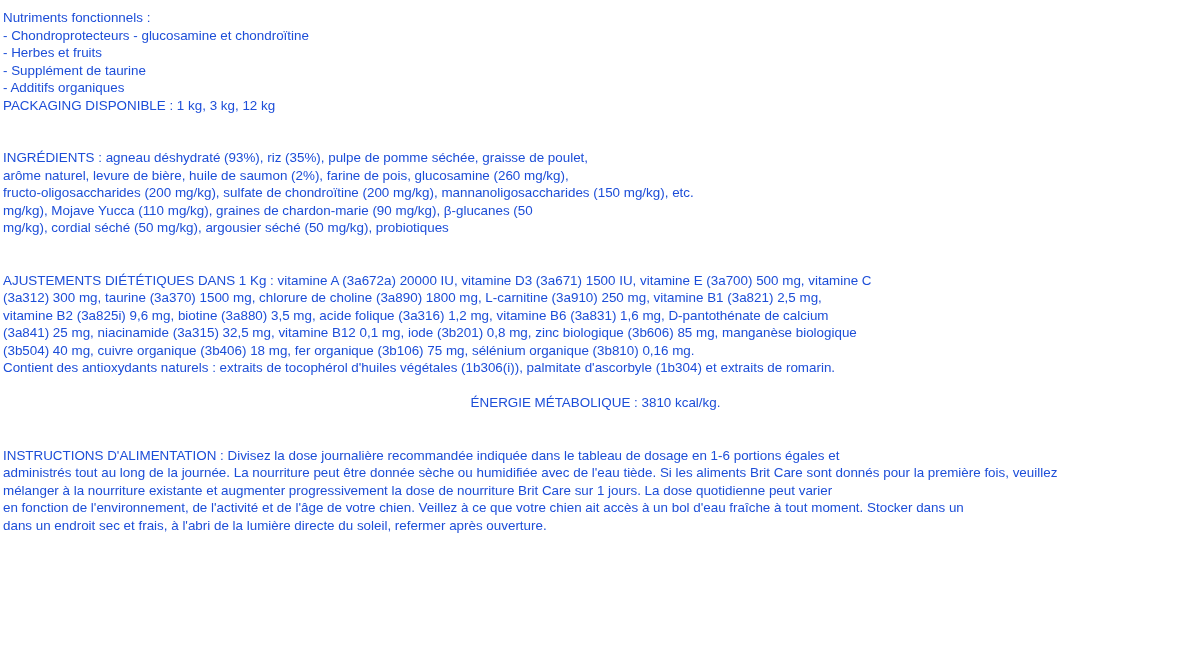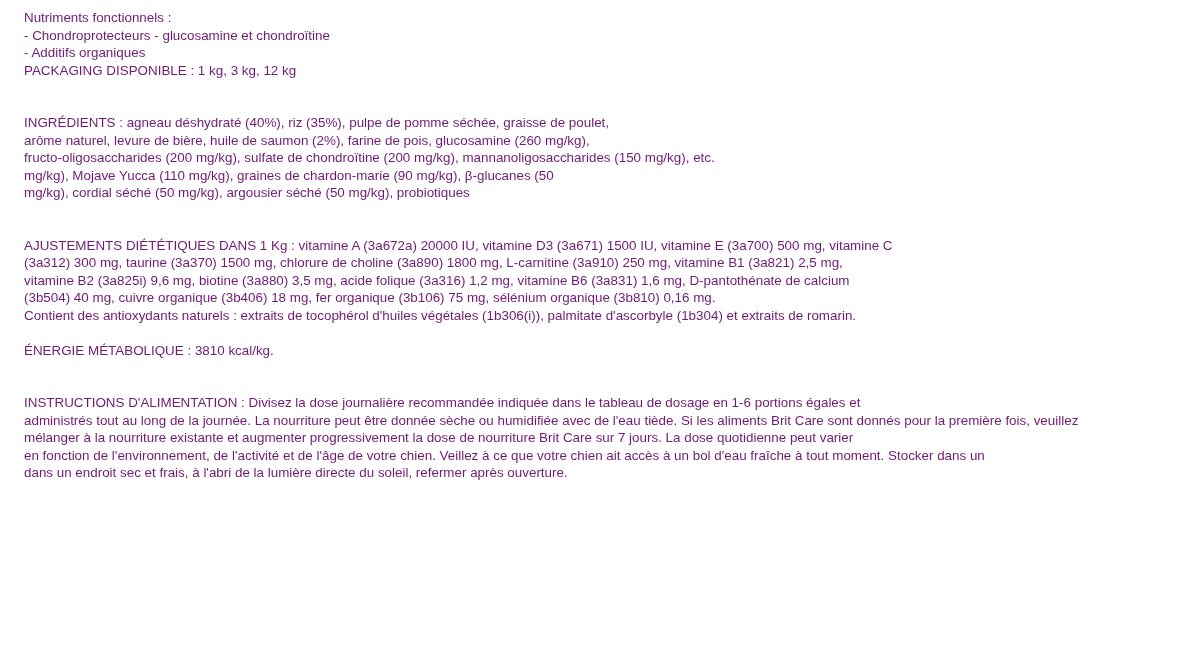--- a/index.html
+++ b/index.html
@@ -6,65 +6,68 @@
   html, body {
     width: 1200px;
     height: 645px;
     background: #ffffff;
     overflow: hidden;
   }
   .doc {
     font-family: "Liberation Sans", "DejaVu Sans", sans-serif;
     font-size: 13.4px;
     line-height: 17.5px;
-    color: #701a75;
-    padding: 9px 12px 0 24px;
+    color: #1d4ed8;
+    padding: 9px 12px 0 3px;
     white-space: nowrap;
   }
   .section { display: block; }
   .gap-2 { margin-top: 35px; }   
-  .gap-1 { margin-top: 17.5px; } 
+  .gap-1 { margin-top: 17.5px; text-align: center; } 
   .line { display: block; }
 </style>
 </head>
 <body>
 
 <div class="doc">
 
   <div class="section">
     <span class="line">Nutriments fonctionnels :</span>
     <span class="line">- Chondroprotecteurs - glucosamine et chondroïtine</span>
+    <span class="line">- Herbes et fruits</span>
+    <span class="line">- Supplément de taurine</span>
     <span class="line">- Additifs organiques</span>
     <span class="line">PACKAGING DISPONIBLE : 1 kg, 3 kg, 12 kg</span>
   </div>
 
   <div class="section gap-2">
-    <span class="line">INGRÉDIENTS : agneau déshydraté (40%), riz (35%), pulpe de pomme séchée, graisse de poulet,</span>
+    <span class="line">INGRÉDIENTS : agneau déshydraté (93%), riz (35%), pulpe de pomme séchée, graisse de poulet,</span>
     <span class="line">arôme naturel, levure de bière, huile de saumon (2%), farine de pois, glucosamine (260 mg/kg),</span>
     <span class="line">fructo-oligosaccharides (200 mg/kg), sulfate de chondroïtine (200 mg/kg), mannanoligosaccharides (150 mg/kg), etc.</span>
     <span class="line">mg/kg), Mojave Yucca (110 mg/kg), graines de chardon-marie (90 mg/kg), β-glucanes (50</span>
     <span class="line">mg/kg), cordial séché (50 mg/kg), argousier séché (50 mg/kg), probiotiques</span>
   </div>
 
   <div class="section gap-2">
   </div>
 
   <div class="section gap-2">
     <span class="line">AJUSTEMENTS DIÉTÉTIQUES DANS 1 Kg : vitamine A (3a672a) 20000 IU, vitamine D3 (3a671) 1500 IU, vitamine E (3a700) 500 mg, vitamine C</span>
     <span class="line">(3a312) 300 mg, taurine (3a370) 1500 mg, chlorure de choline (3a890) 1800 mg, L-carnitine (3a910) 250 mg, vitamine B1 (3a821) 2,5 mg,</span>
     <span class="line">vitamine B2 (3a825i) 9,6 mg, biotine (3a880) 3,5 mg, acide folique (3a316) 1,2 mg, vitamine B6 (3a831) 1,6 mg, D-pantothénate de calcium</span>
+    <span class="line">(3a841) 25 mg, niacinamide (3a315) 32,5 mg, vitamine B12 0,1 mg, iode (3b201) 0,8 mg, zinc biologique (3b606) 85 mg, manganèse biologique</span>
     <span class="line">(3b504) 40 mg, cuivre organique (3b406) 18 mg, fer organique (3b106) 75 mg, sélénium organique (3b810) 0,16 mg.</span>
     <span class="line">Contient des antioxydants naturels : extraits de tocophérol d'huiles végétales (1b306(i)), palmitate d'ascorbyle (1b304) et extraits de romarin.</span>
   </div>
 
   <div class="section gap-1">
     <span class="line">ÉNERGIE MÉTABOLIQUE : 3810 kcal/kg.</span>
   </div>
 
   <div class="section gap-2">
     <span class="line">INSTRUCTIONS D'ALIMENTATION : Divisez la dose journalière recommandée indiquée dans le tableau de dosage en 1-6 portions égales et</span>
     <span class="line">administrés tout au long de la journée. La nourriture peut être donnée sèche ou humidifiée avec de l'eau tiède. Si les aliments Brit Care sont donnés pour la première fois, veuillez</span>
-    <span class="line">mélanger à la nourriture existante et augmenter progressivement la dose de nourriture Brit Care sur 7 jours. La dose quotidienne peut varier</span>
+    <span class="line">mélanger à la nourriture existante et augmenter progressivement la dose de nourriture Brit Care sur 1 jours. La dose quotidienne peut varier</span>
     <span class="line">en fonction de l'environnement, de l'activité et de l'âge de votre chien. Veillez à ce que votre chien ait accès à un bol d'eau fraîche à tout moment. Stocker dans un</span>
     <span class="line">dans un endroit sec et frais, à l'abri de la lumière directe du soleil, refermer après ouverture.</span>
   </div>
 
 </div>
 
 </body></html>

